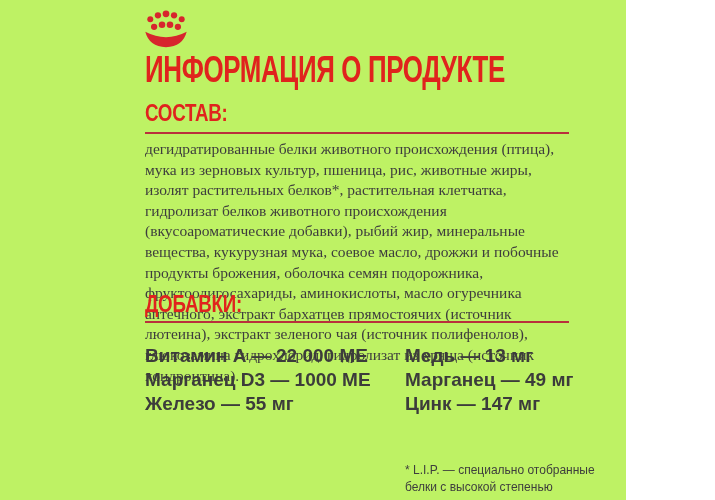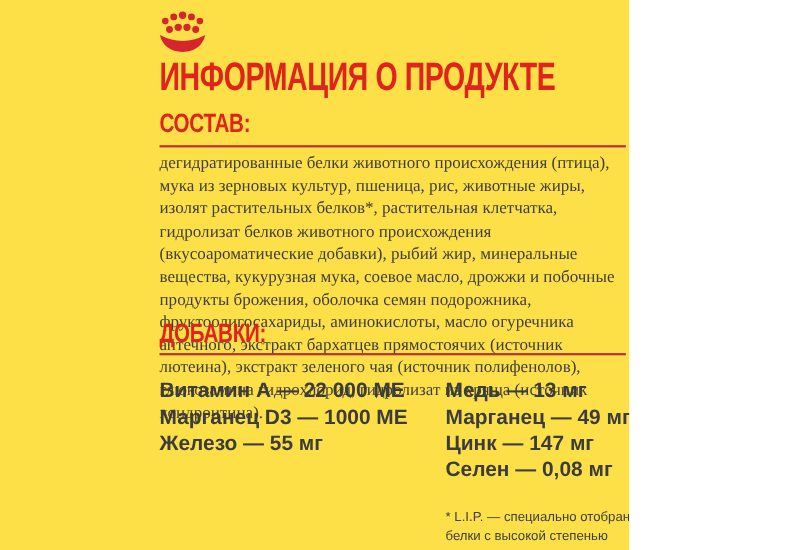--- a/index.html
+++ b/index.html
@@ -1,20 +1,20 @@
 <!DOCTYPE html>
 <html><head>
 <meta charset="utf-8">
 <style>
   html, body { margin: 0; padding: 0; background: #ffffff; }
   .page {
     position: relative;
-    width: 572px;
+    width: 626px;
     height: 500px;
-    background: #fde047;
+    background: #bef264;
     font-family: "Liberation Sans", sans-serif;
     overflow: hidden;
   }
   .crown {
     position: absolute;
     left: 143px;
     top: 8px;
     width: 46px;
     height: 40px;
   }
@@ -120,19 +120,18 @@
   <div class="additives">
     <div class="col left">
       <span class="additive">Витамин А — 22 000 МЕ</span>
       <span class="additive">Марганец D3 — 1000 МЕ</span>
       <span class="additive">Железо — 55 мг</span>
     </div>
     <div class="col right">
       <span class="additive">Медь — 13 мг</span>
       <span class="additive">Марганец — 49 мг</span>
       <span class="additive">Цинк — 147 мг</span>
-      <span class="additive">Селен — 0,08 мг</span>
     </div>
   </div>
 
   <p class="footnote">* L.I.P. — специально отобранные белки с высокой степенью усвояемости.</p>
 
 </div>
 
 </body></html>

